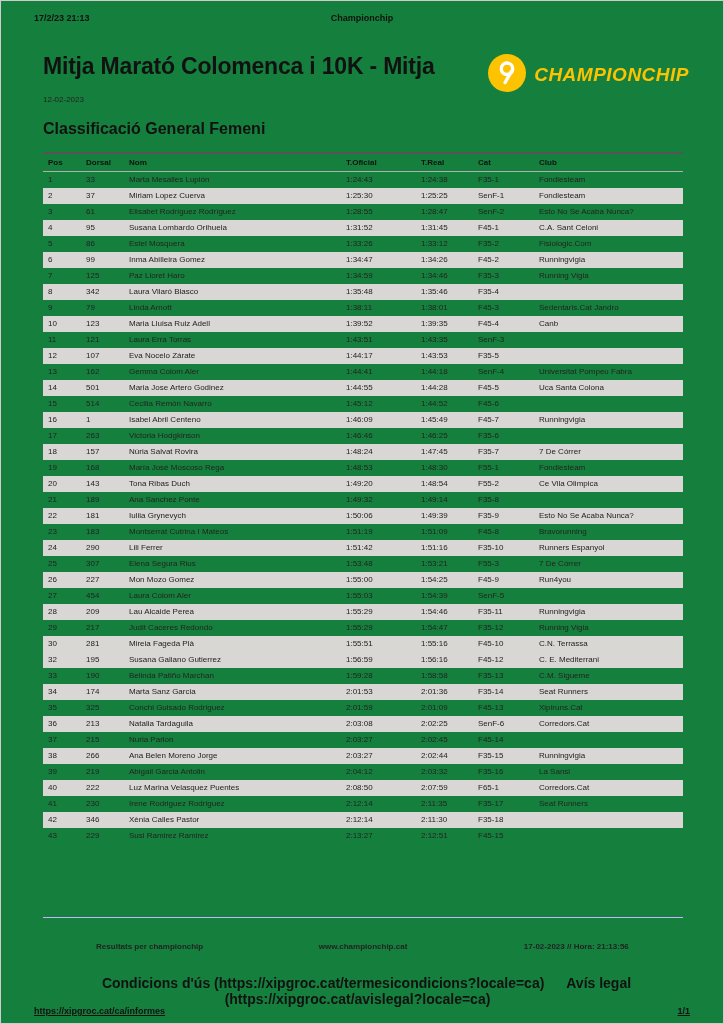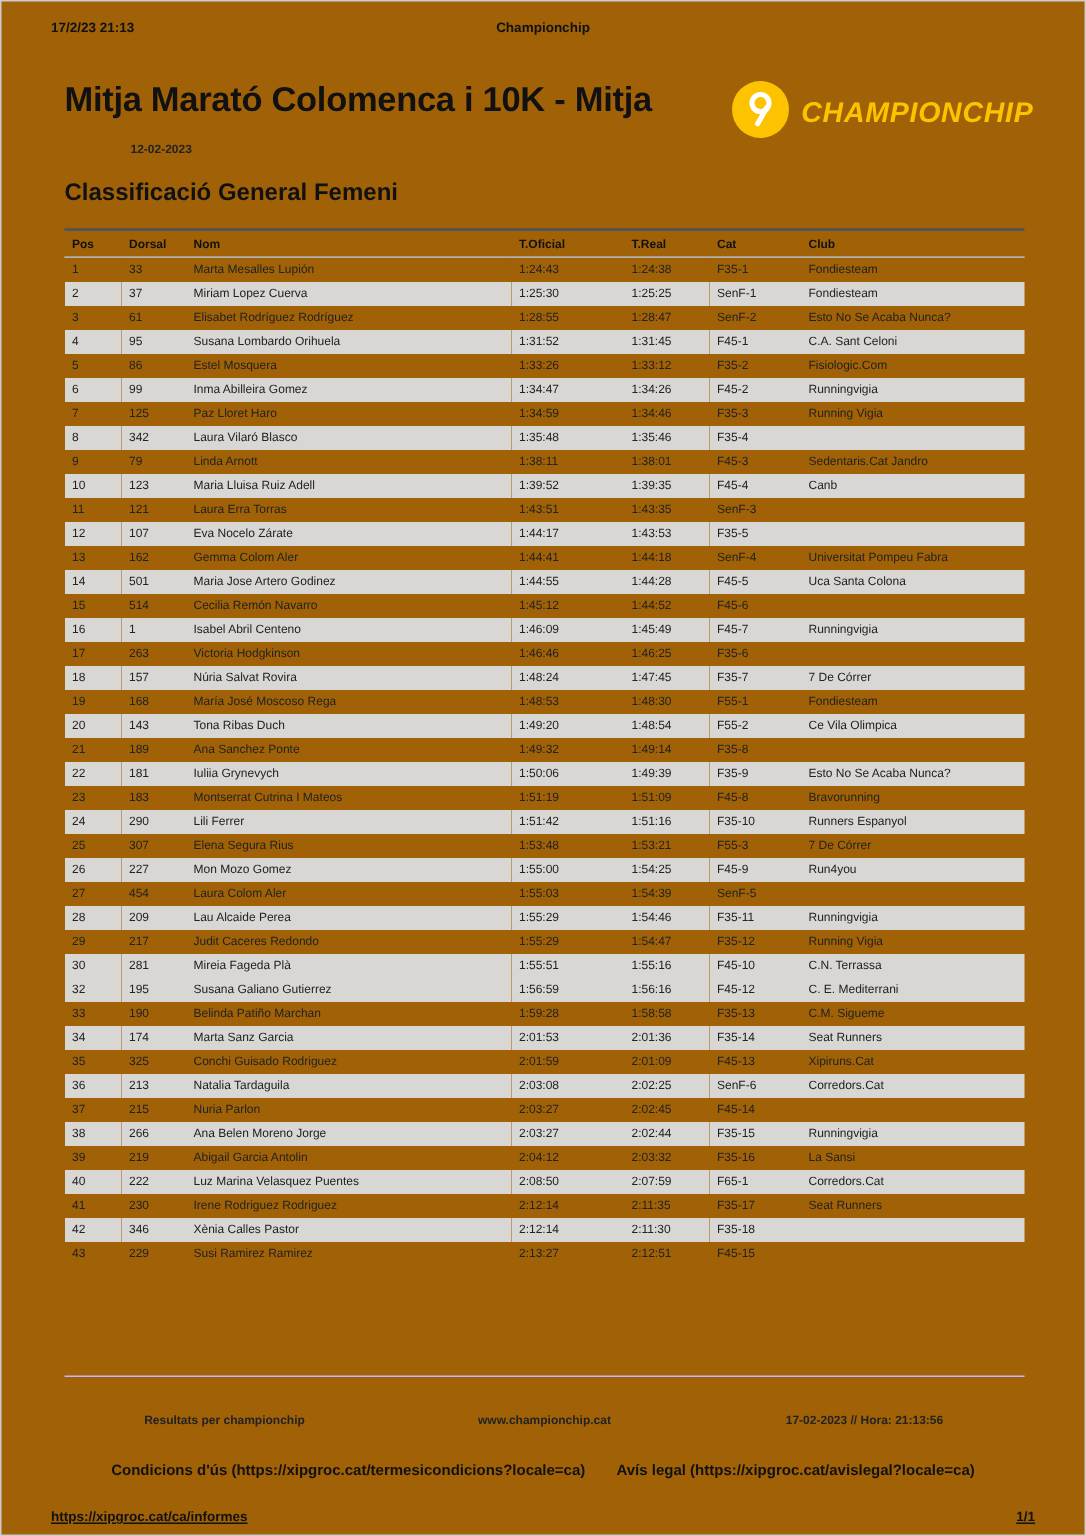--- a/index.html
+++ b/index.html
@@ -7,21 +7,21 @@
   body {
     width: 724px; height: 1024px;
     font-family: "Liberation Sans", sans-serif;
     color: #1a1a1a;
     position: relative;
     overflow: hidden;
   }
   .page {
     position: absolute; inset: 0;
     border: 1px solid #cdcdcd;
-    background: #a16207;
+    background: #15803d;
   }
 
   
   .print-header {
     position: absolute; top: 12px; left: 33px; right: 33px;
     display: flex; align-items: baseline;
     font-size: 9px; font-weight: 700; color: #111;
   }
   .print-header .ph-left  { flex: 1; text-align: left; }
   .print-header .ph-mid   { flex: 1; text-align: center; }
@@ -33,21 +33,21 @@
   }
 
   
   .doc-title {
     position: absolute; top: 52px; left: 42px;
     font-size: 23px; font-weight: 700; color: #111;
     letter-spacing: -0.2px; white-space: nowrap;
   }
   .doc-date {
     position: absolute; top: 94px; left: 42px;
-    font-size: 8px; font-weight: 700; color: #222; margin-left: 44px;
+    font-size: 8px; font-weight: 400; color: #222;
   }
   .logo {
     position: absolute; top: 53px; right: 34px;
     display: flex; align-items: center; gap: 8px;
   }
   .logo-text {
     font-size: 19px; font-weight: 800; font-style: italic;
     color: #FDC300; letter-spacing: 0.5px; white-space: nowrap;
   }
 
@@ -82,21 +82,21 @@
     padding-top: 24px;
     display: flex;
     font-size: 8px; font-weight: 700; color: #222;
   }
   .report-footer span { flex: 1; text-align: center; }
 
   
   .legal-line {
     position: absolute; top: 974px; left: 0; width: 100%;
     text-align: center;
-    font-size: 10px; font-weight: 700; color: #111;
+    font-size: 14px; font-weight: 700; color: #111;
   }
   .legal-line a { color: #111; text-decoration: none; margin: 0 9px; }
 </style>
 </head>
 <body>
 
 <div class="page">
 
   <div class="print-header">
     <span class="ph-left">17/2/23 21:13</span>

